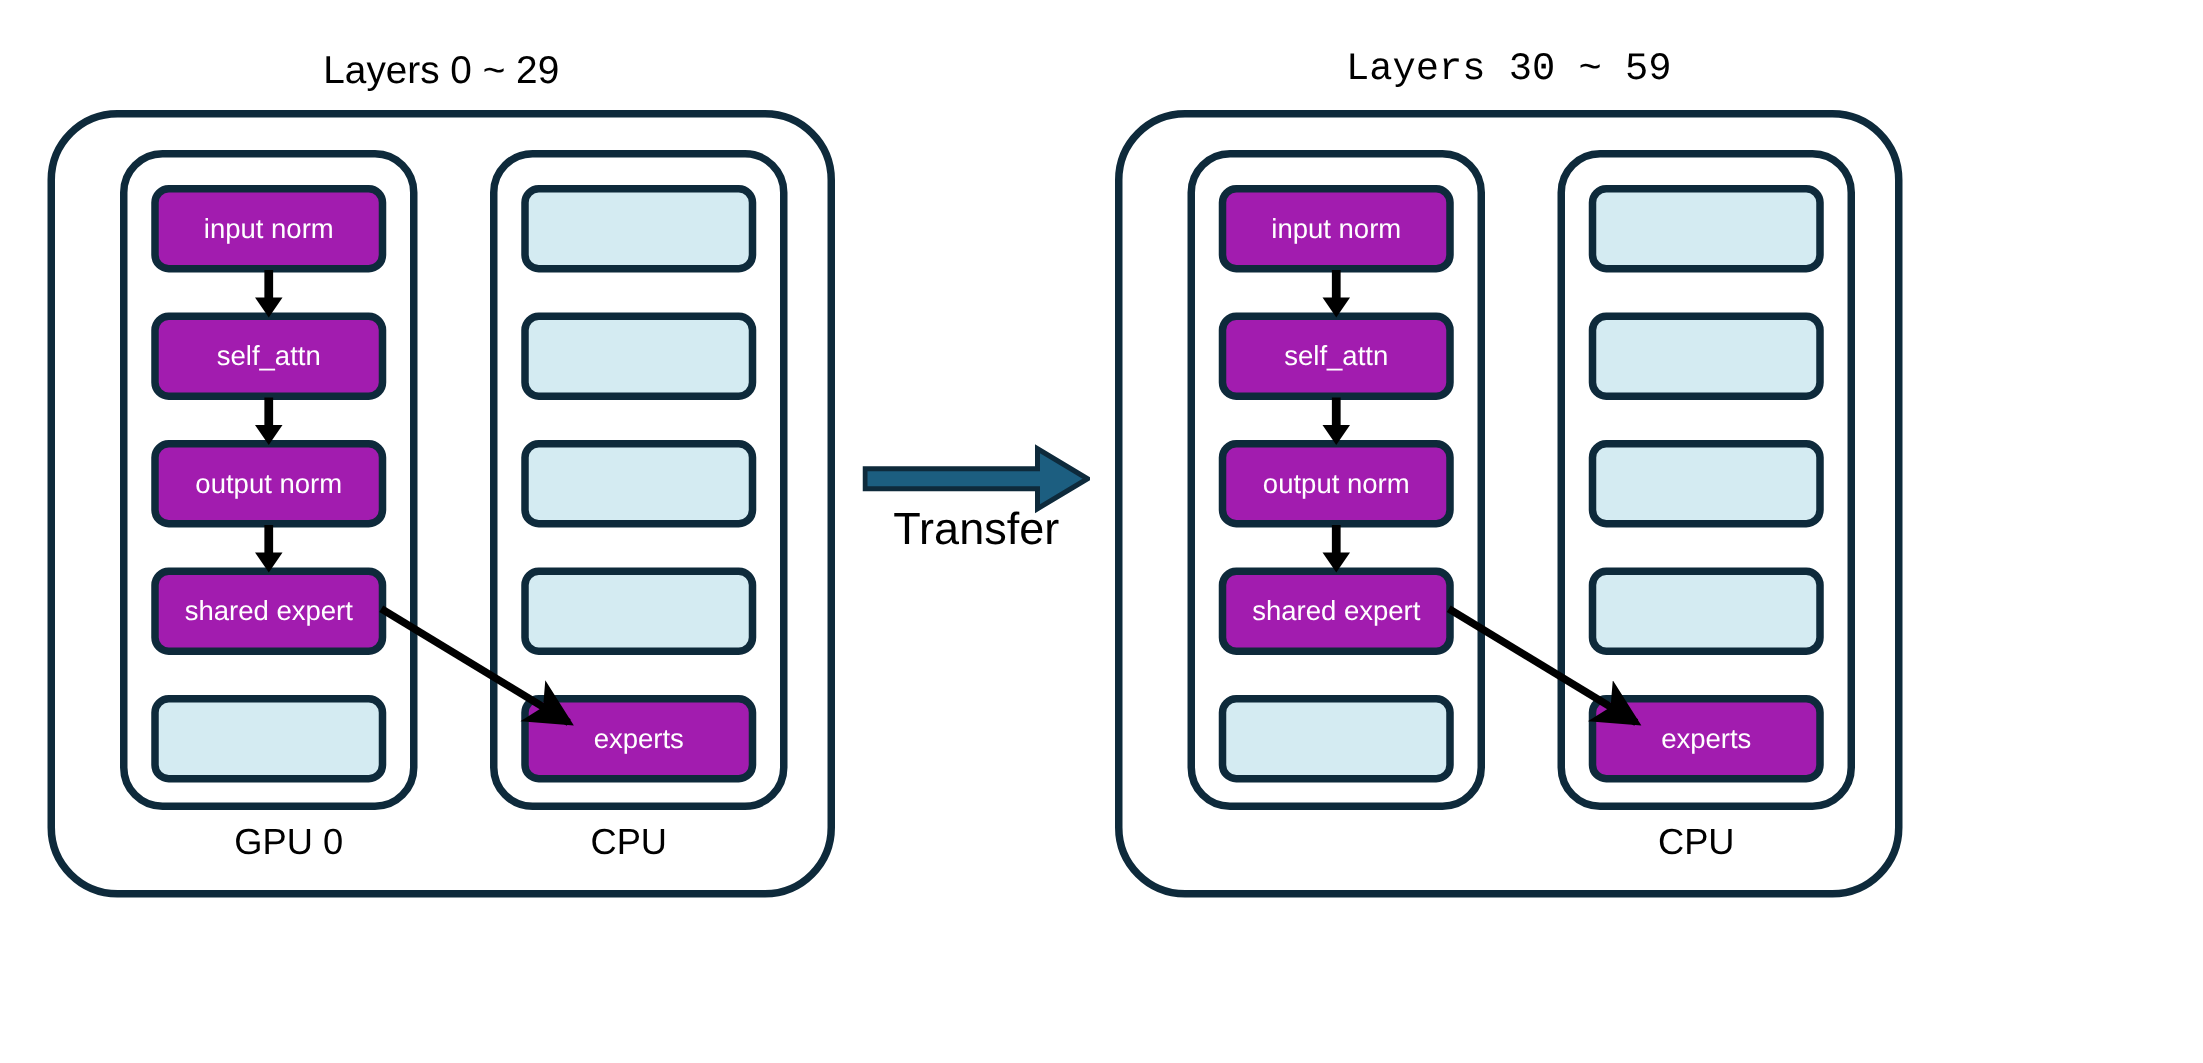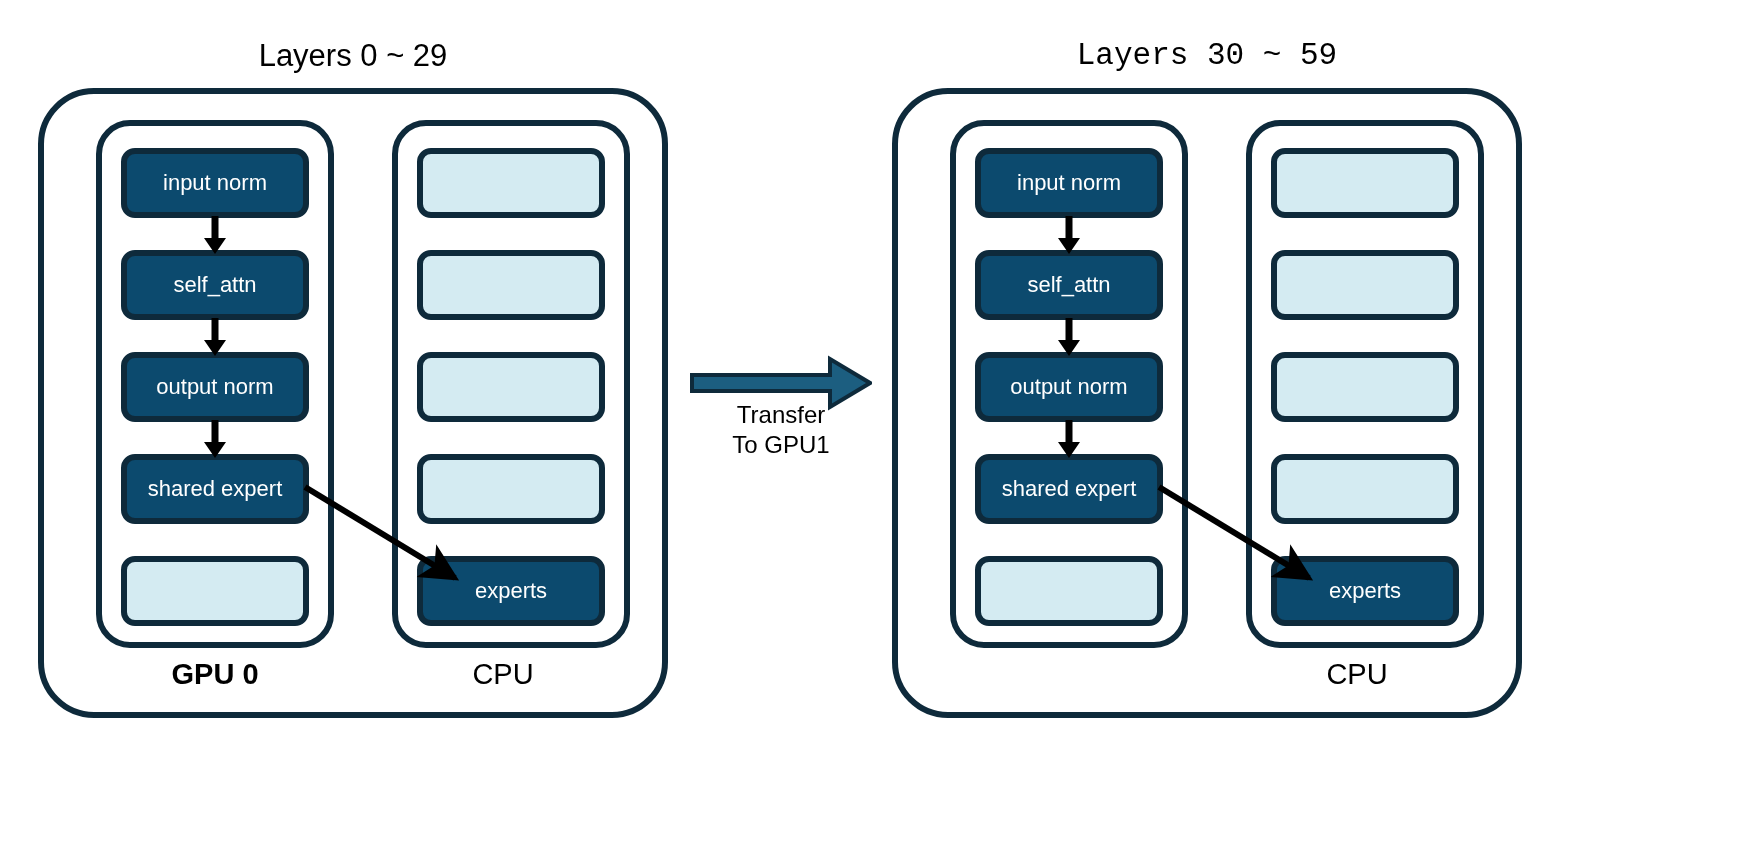--- a/index.html
+++ b/index.html
@@ -70,21 +70,21 @@
     border: 6px solid #0E2A3B;
     border-radius: 14px;
     display: flex;
     align-items: center;
     justify-content: center;
     font-size: 22px;
     color: #ffffff;
     white-space: nowrap;
     flex: 0 0 auto;
   }
-  .block.red  { background: #0c4a6e; }
+  .block.red  { background: #a21caf; }
   .block.blue { background: #D4EBF2; }
 
   
   .gap-arrow { height: 32px; width: 188px; position: relative; flex: 0 0 auto; }
   .gap-plain { height: 32px; width: 188px; flex: 0 0 auto; }
 
   
   .gap-arrow .shaft {
     position: absolute;
     left: 50%;
@@ -107,21 +107,21 @@
 
   
   .dev-label {
     position: absolute;
     text-align: center;
     font-size: 29px;
     color: #000000;
     white-space: nowrap;
     line-height: 1;
   }
-  .lbl-gpu { left: 52px;  top: 566px; width: 238px; font-weight: bold; }
+  .lbl-gpu { left: 68px;  top: 566px; width: 238px; }
   .lbl-cpu { left: 340px; top: 566px; width: 238px; }
 
   
   .diag-svg {
     position: absolute;
     left: 0; top: 0;
     width: 1762px;
     height: 850px;
     pointer-events: none;
   }
@@ -133,21 +133,21 @@
     top: 355px;
     width: 182px;
     height: 56px;
   }
   #transfer-label {
     position: absolute;
     left: 686px;
     top: 400px;
     width: 190px;
     text-align: center;
-    font-size: 24px;
+    font-size: 36px;
     color: #000000;
     line-height: 1.25;
   }
   #transfer-label div { white-space: nowrap; }
 </style>
 </head>
 <body>
 
 <div id="canvas">
 
@@ -241,16 +241,15 @@
     <line x1="305" y1="487" x2="455" y2="578" stroke="#000000" stroke-width="6" marker-end="url(#diagHead)"></line>
     <line x1="1159" y1="487" x2="1309" y2="578" stroke="#000000" stroke-width="6" marker-end="url(#diagHead)"></line>
   </svg>
 
   <svg id="transfer-arrow" viewBox="0 0 182 56" preserveAspectRatio="none">
     <path d="M2,20 L140,20 L140,4 L180,28 L140,52 L140,36 L2,36 Z" fill="#1C5E80" stroke="#0E2A3B" stroke-width="4" stroke-linejoin="miter"></path>
   </svg>
 
   <div id="transfer-label">
     <div>Transfer</div>
-    <div>To GPU1</div>
   </div>
 
 </div>
 
 </body></html>

